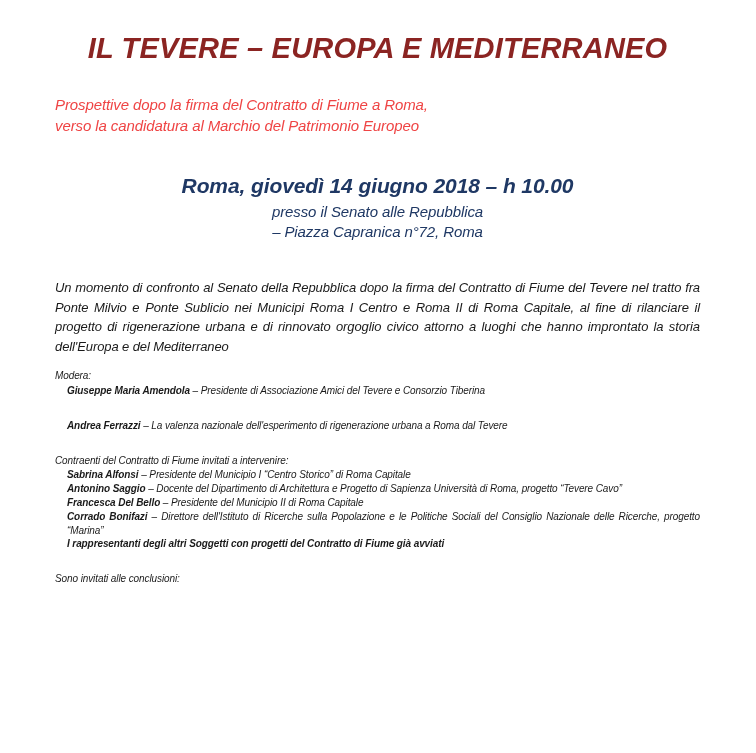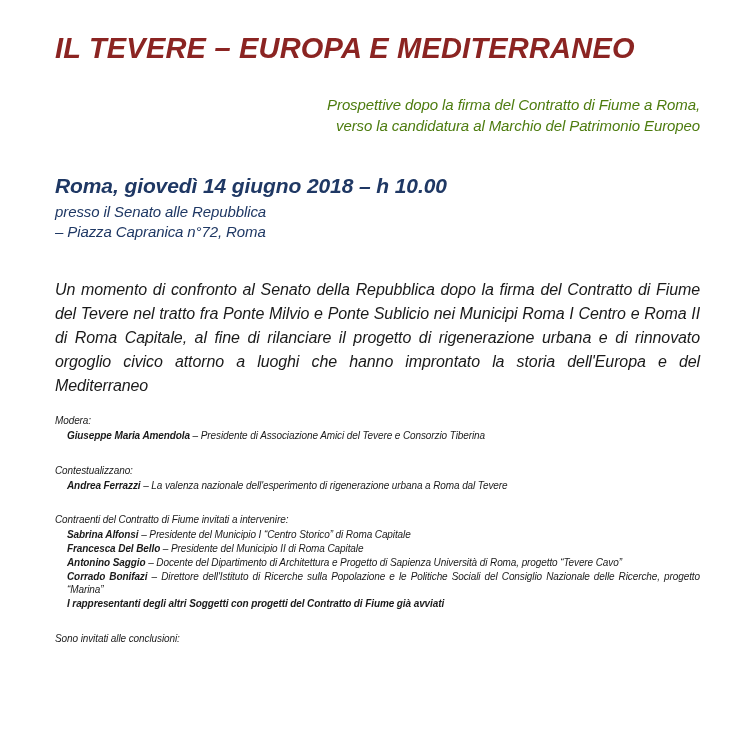--- a/index.html
+++ b/index.html
@@ -15,47 +15,47 @@
     font-family: "Liberation Sans", sans-serif;
     font-style: italic;
     color: #1a1a1a;
     letter-spacing: -0.1px;
     overflow: hidden;
   }
   .title {
     font-size: 29px;
     font-weight: 700;
     color: #8b2422;
-    text-align: left;
+    text-align: center;
     margin: 6px 0 30px 0;
     letter-spacing: 0.2px;
   }
   .subtitle {
     font-size: 15px;
-    color: #4d7c0f;
-    text-align: right;
+    color: #ef4444;
+    text-align: left;
     line-height: 1.38;
     margin-bottom: 38px;
   }
   .event-block {
-    text-align: left;
+    text-align: center;
     color: #1f3864;
     margin-bottom: 36px;
   }
   .event-date {
     font-size: 21px;
     font-weight: 700;
     margin-bottom: 4px;
   }
   .venue-line {
     font-size: 15px;
     line-height: 1.33;
   }
   .intro {
-    font-size: 16px;
+    font-size: 13px;
     text-align: justify;
     line-height: 1.5;
   }
   .section {
     margin-bottom: 21px;
     font-size: 10px;
     line-height: 1.38;
   }
   .section-heading {
     margin-bottom: 1px;
@@ -93,42 +93,41 @@
   <div class="section">
     <div class="section-heading">Modera:</div>
     <div class="entries">
   <div class="entry">
     <span class="name">Giuseppe Maria Amendola</span><span class="sep"> – </span><span class="role">Presidente di Associazione Amici del Tevere e Consorzio Tiberina</span>
   </div>
 </div>
   </div>
 
   <div class="section">
-    <div class="section-heading">Contestualizzano:</div>
     <div class="entries">
   <div class="entry">
     <span class="name">Andrea Ferrazzi</span><span class="sep"> – </span><span class="role">La valenza nazionale dell'esperimento di rigenerazione urbana a Roma dal Tevere</span>
   </div>
 
 </div>
   </div>
 
   <div class="section">
     <div class="section-heading">Contraenti del Contratto di Fiume invitati a intervenire:</div>
     <div class="entries">
   <div class="entry">
     <span class="name">Sabrina Alfonsi</span><span class="sep"> – </span><span class="role">Presidente del Municipio I “Centro Storico” di Roma Capitale</span>
   </div>
 
   <div class="entry">
-    <span class="name">Francesca Del Bello</span><span class="sep"> – </span><span class="role">Presidente del Municipio II di Roma Capitale</span>
+    <span class="name">Antonino Saggio</span><span class="sep"> – </span><span class="role">Docente del Dipartimento di Architettura e Progetto di Sapienza Università di Roma, progetto “Tevere Cavo”</span>
   </div>
 
   <div class="entry">
-    <span class="name">Antonino Saggio</span><span class="sep"> – </span><span class="role">Docente del Dipartimento di Architettura e Progetto di Sapienza Università di Roma, progetto “Tevere Cavo”</span>
+    <span class="name">Francesca Del Bello</span><span class="sep"> – </span><span class="role">Presidente del Municipio II di Roma Capitale</span>
   </div>
 
   <div class="entry">
     <span class="name">Corrado Bonifazi</span><span class="sep"> – </span><span class="role">Direttore dell'Istituto di Ricerche sulla Popolazione e le Politiche Sociali del Consiglio Nazionale delle Ricerche, progetto “Marina”</span>
   </div>
 
   <div class="entry full-bold">
     <span class="name">I rappresentanti degli altri Soggetti con progetti del Contratto di Fiume già avviati</span>
   </div>
 </div>

